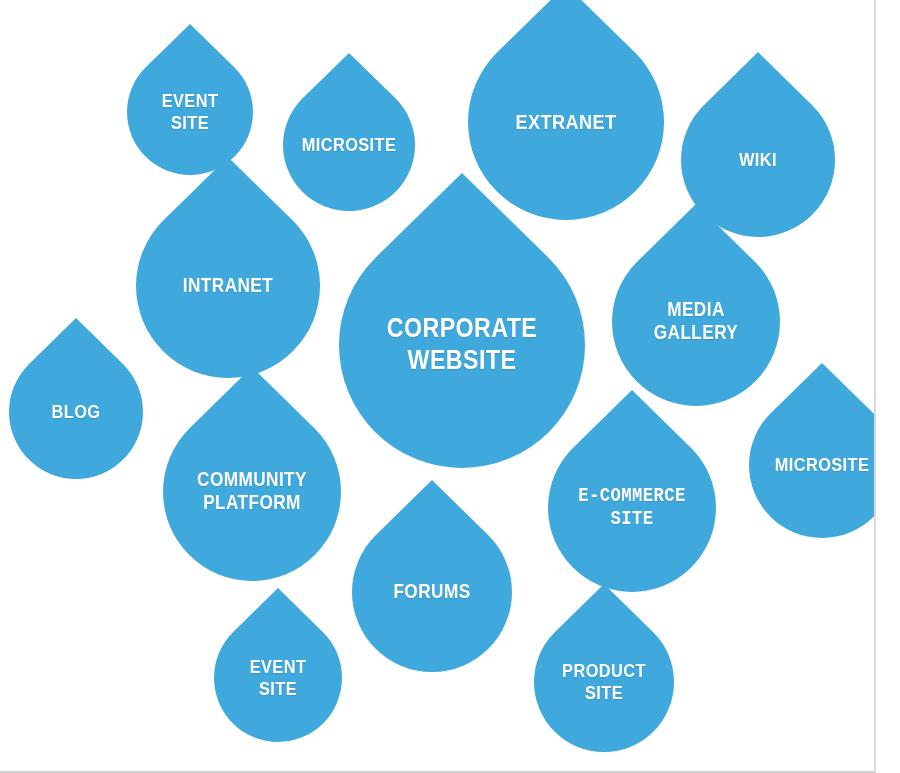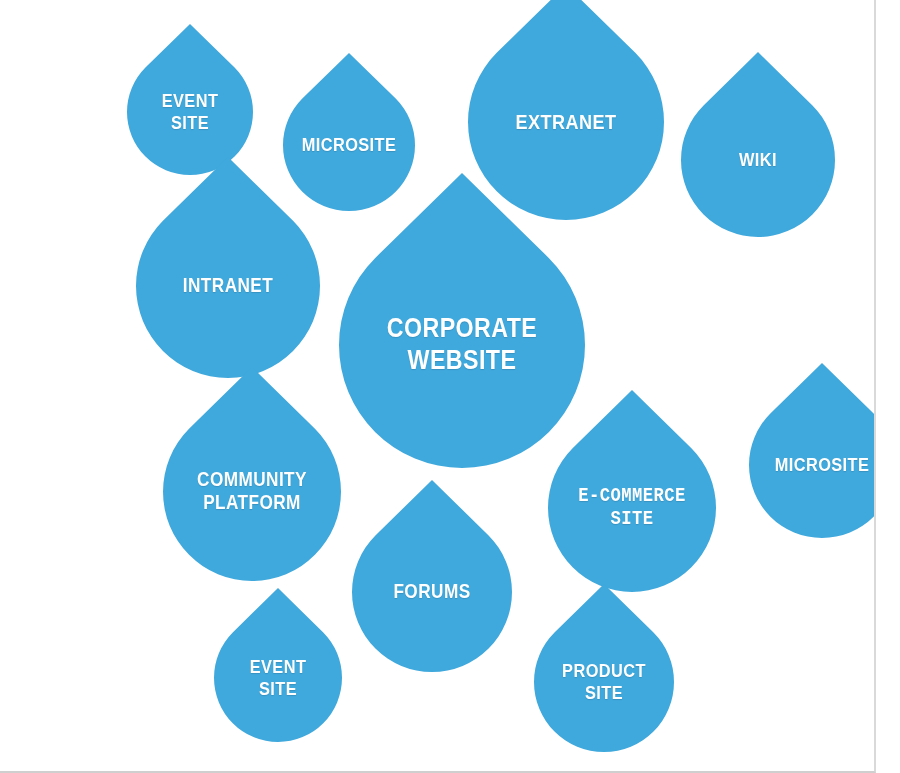--- a/index.html
+++ b/index.html
@@ -118,21 +118,34 @@
   </div>
 
   <div class="drop drop-6">
     <svg viewBox="0 0 100 120" preserveAspectRatio="none">
         <path d="M50 0 L85.36 34.64 A50 50 0 1 1 14.64 34.64 Z"></path>
       </svg>
     <div class="drop-label">CORPORATE
 WEBSITE</div>
   </div>
 
+  <div class="drop drop-7">
+    <svg viewBox="0 0 100 120" preserveAspectRatio="none">
+        <path d="M50 0 L85.36 34.64 A50 50 0 1 1 14.64 34.64 Z"></path>
+      </svg>
+    <div class="drop-label">MEDIA
+GALLERY</div>
+  </div>
 
+  <div class="drop drop-8">
+    <svg viewBox="0 0 100 120" preserveAspectRatio="none">
+        <path d="M50 0 L85.36 34.64 A50 50 0 1 1 14.64 34.64 Z"></path>
+      </svg>
+    <div class="drop-label">BLOG</div>
+  </div>
 
   <div class="drop drop-9">
     <svg viewBox="0 0 100 120" preserveAspectRatio="none">
         <path d="M50 0 L85.36 34.64 A50 50 0 1 1 14.64 34.64 Z"></path>
       </svg>
     <div class="drop-label">COMMUNITY
 PLATFORM</div>
   </div>
 
   <div class="drop drop-10">

